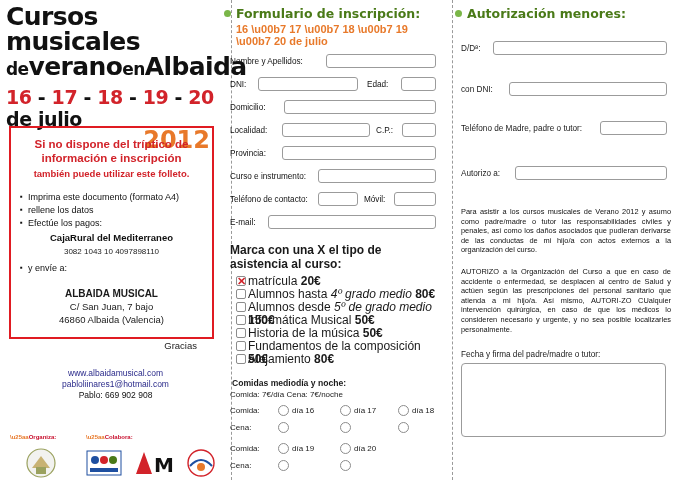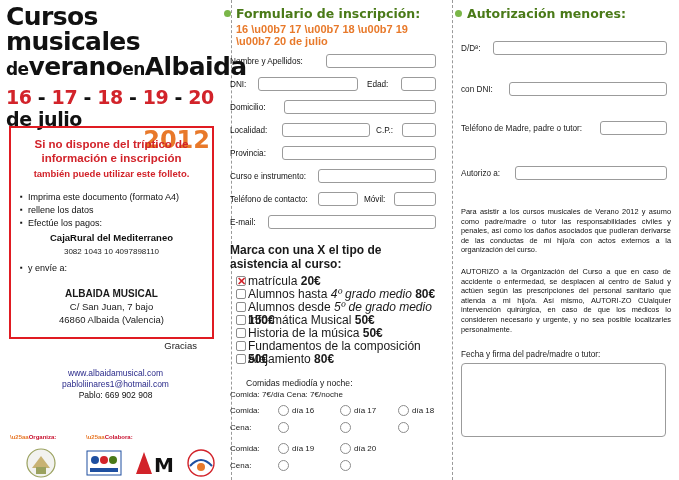--- a/index.html
+++ b/index.html
@@ -122,21 +122,21 @@
   .chk{
     position:absolute;left:0;top:1px;width:10px;height:10px;
     border:1px solid #8c8c8c;border-radius:2px;background:#fff;box-sizing:border-box;
   }
   .chk.checked:before{
     content:"\2715";position:absolute;left:0px;top:-2px;
     font-size:11px;color:#d2232a;font-weight:bold;line-height:12px;
   }
   .opt .price{font-weight:bold;}
 
-  .comidas{margin-top:12px;margin-left:24px;font-size:8.6px;font-weight:normal;}
+  .comidas{margin-top:12px;margin-left:10px;font-size:8.6px;font-weight:bold;}
   .precio{margin-left:8px;margin-top:2px;font-size:8px;}
   .mealgrid{margin-top:4px;margin-left:8px;}
   .mealrow{position:relative;height:17px;font-size:8px;}
   .mealrow .ml{position:absolute;left:0;top:3px;width:44px;}
   .circ{
     display:inline-block;width:11px;height:11px;border-radius:50%;
     border:1px solid #8c8c8c;background:#fff;box-sizing:border-box;
     vertical-align:middle;
   }
   .daycell{position:absolute;top:2px;font-size:8px;white-space:nowrap;}

